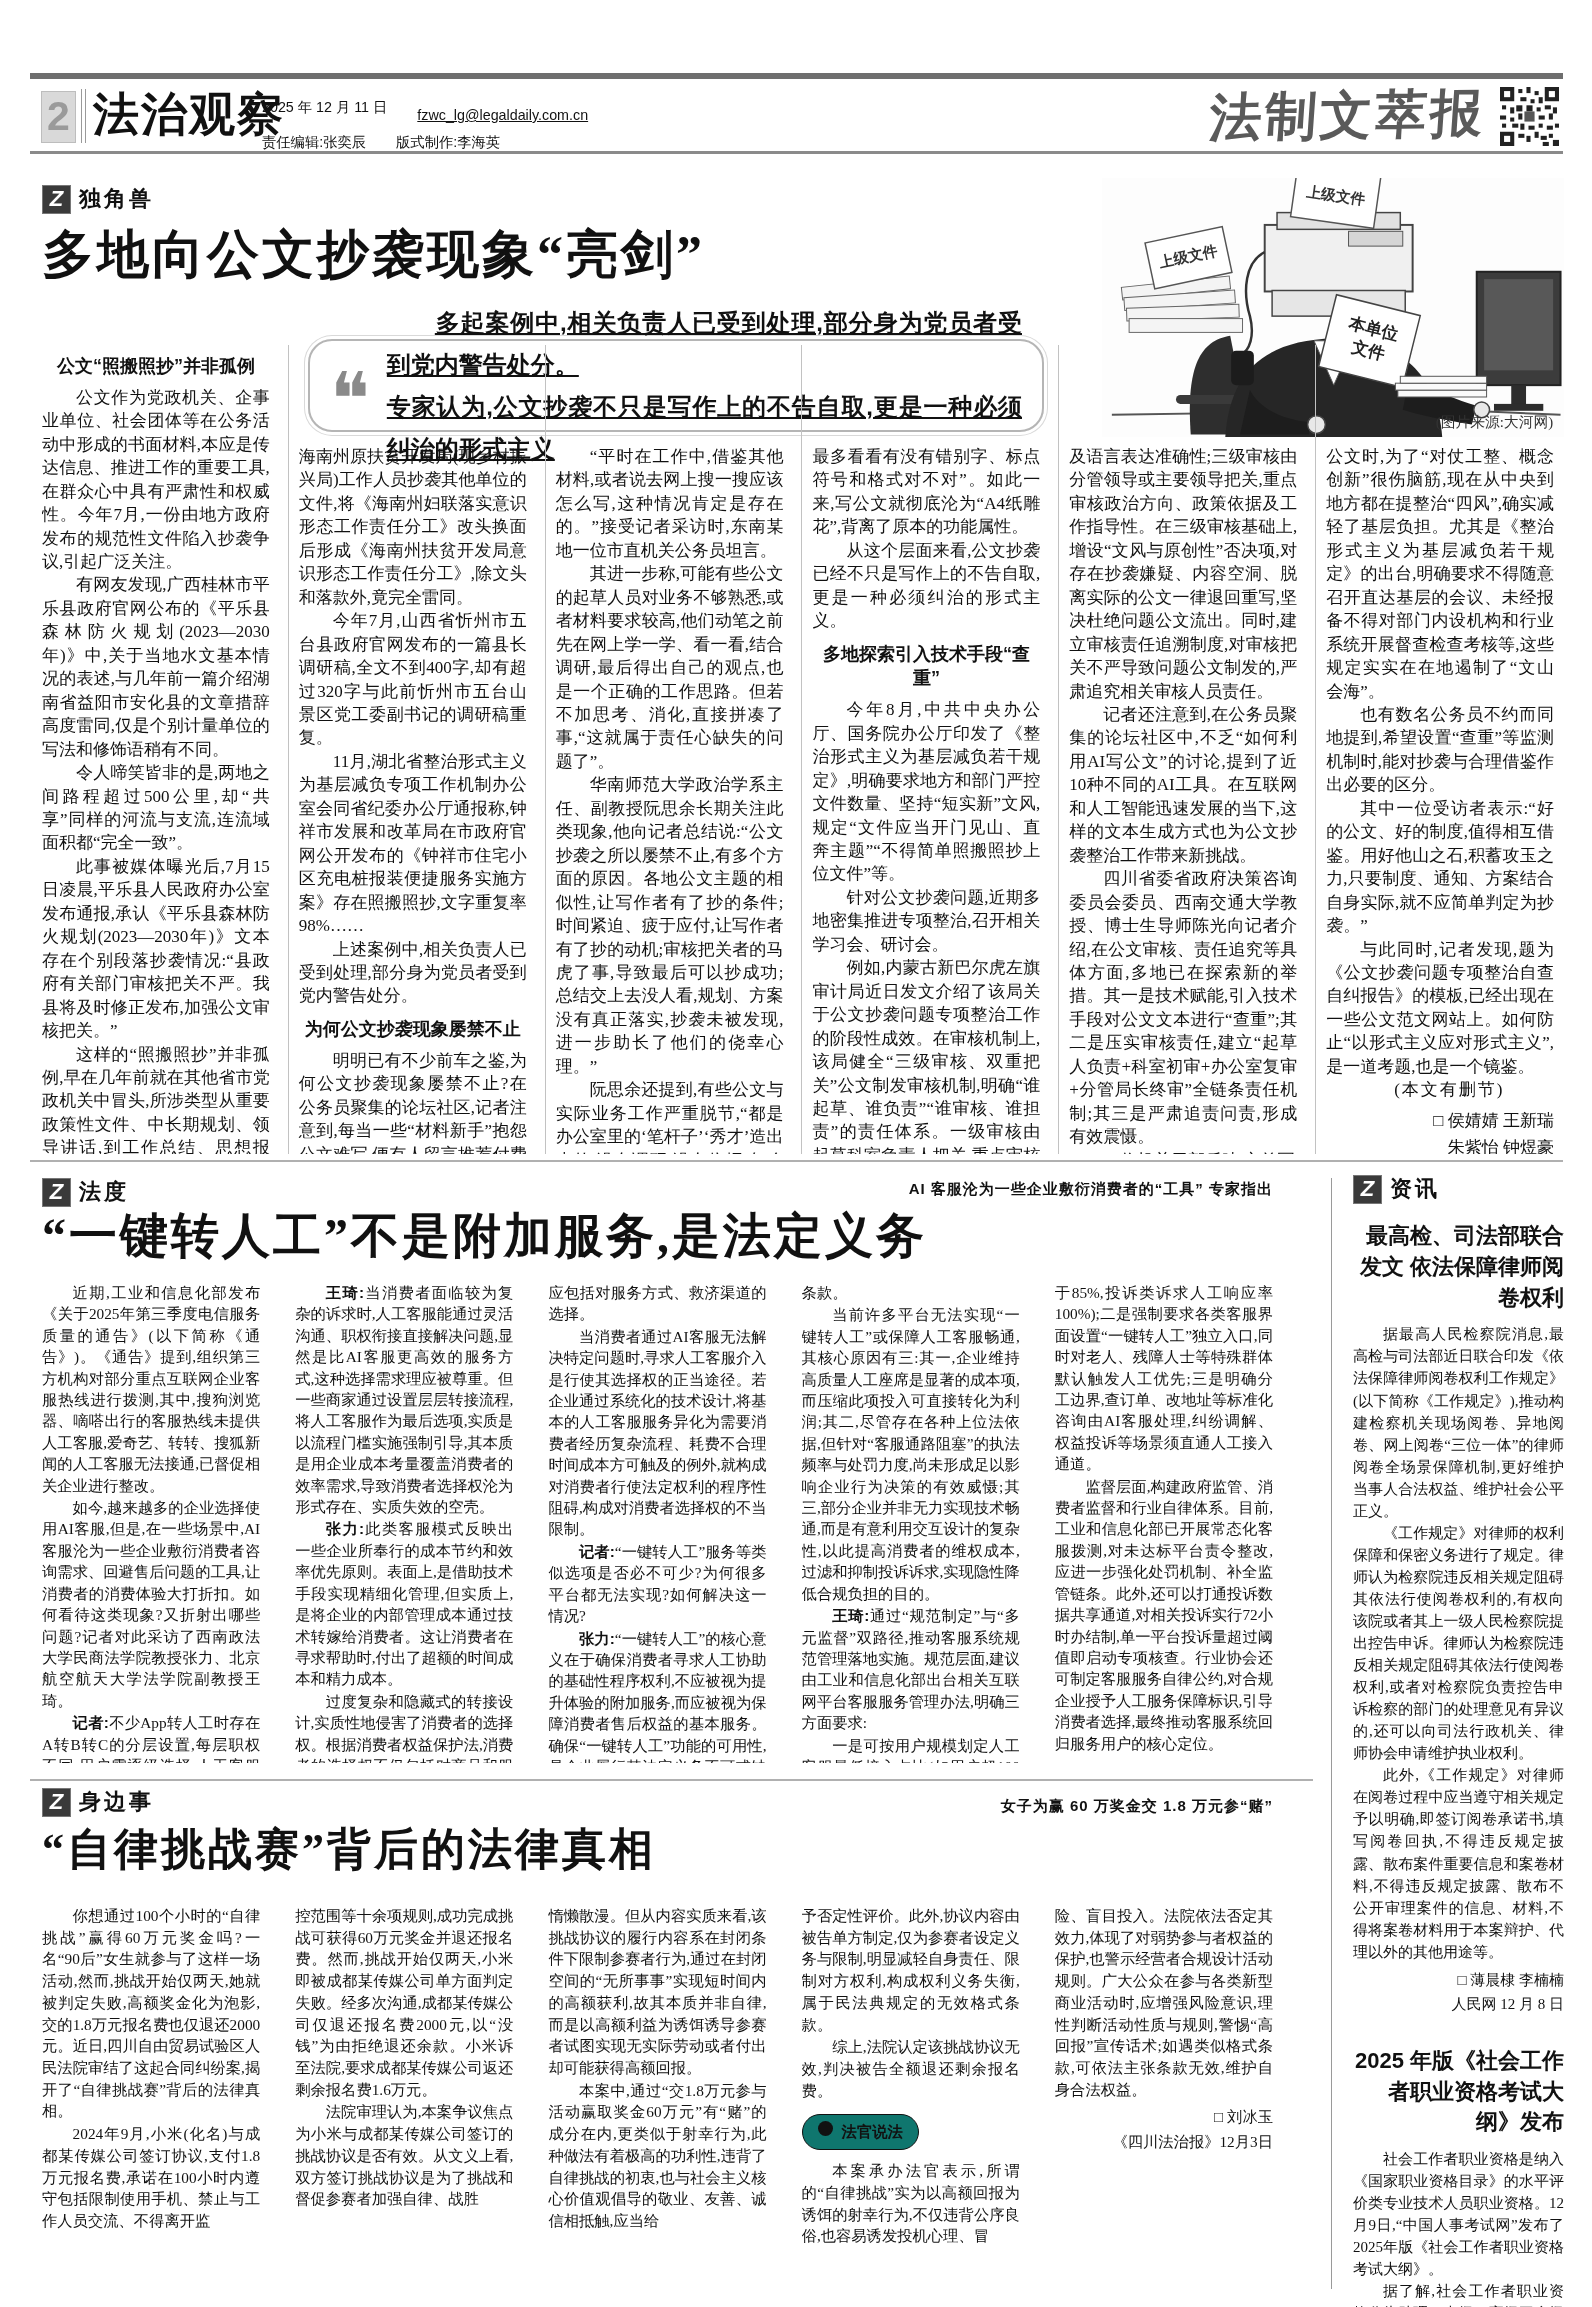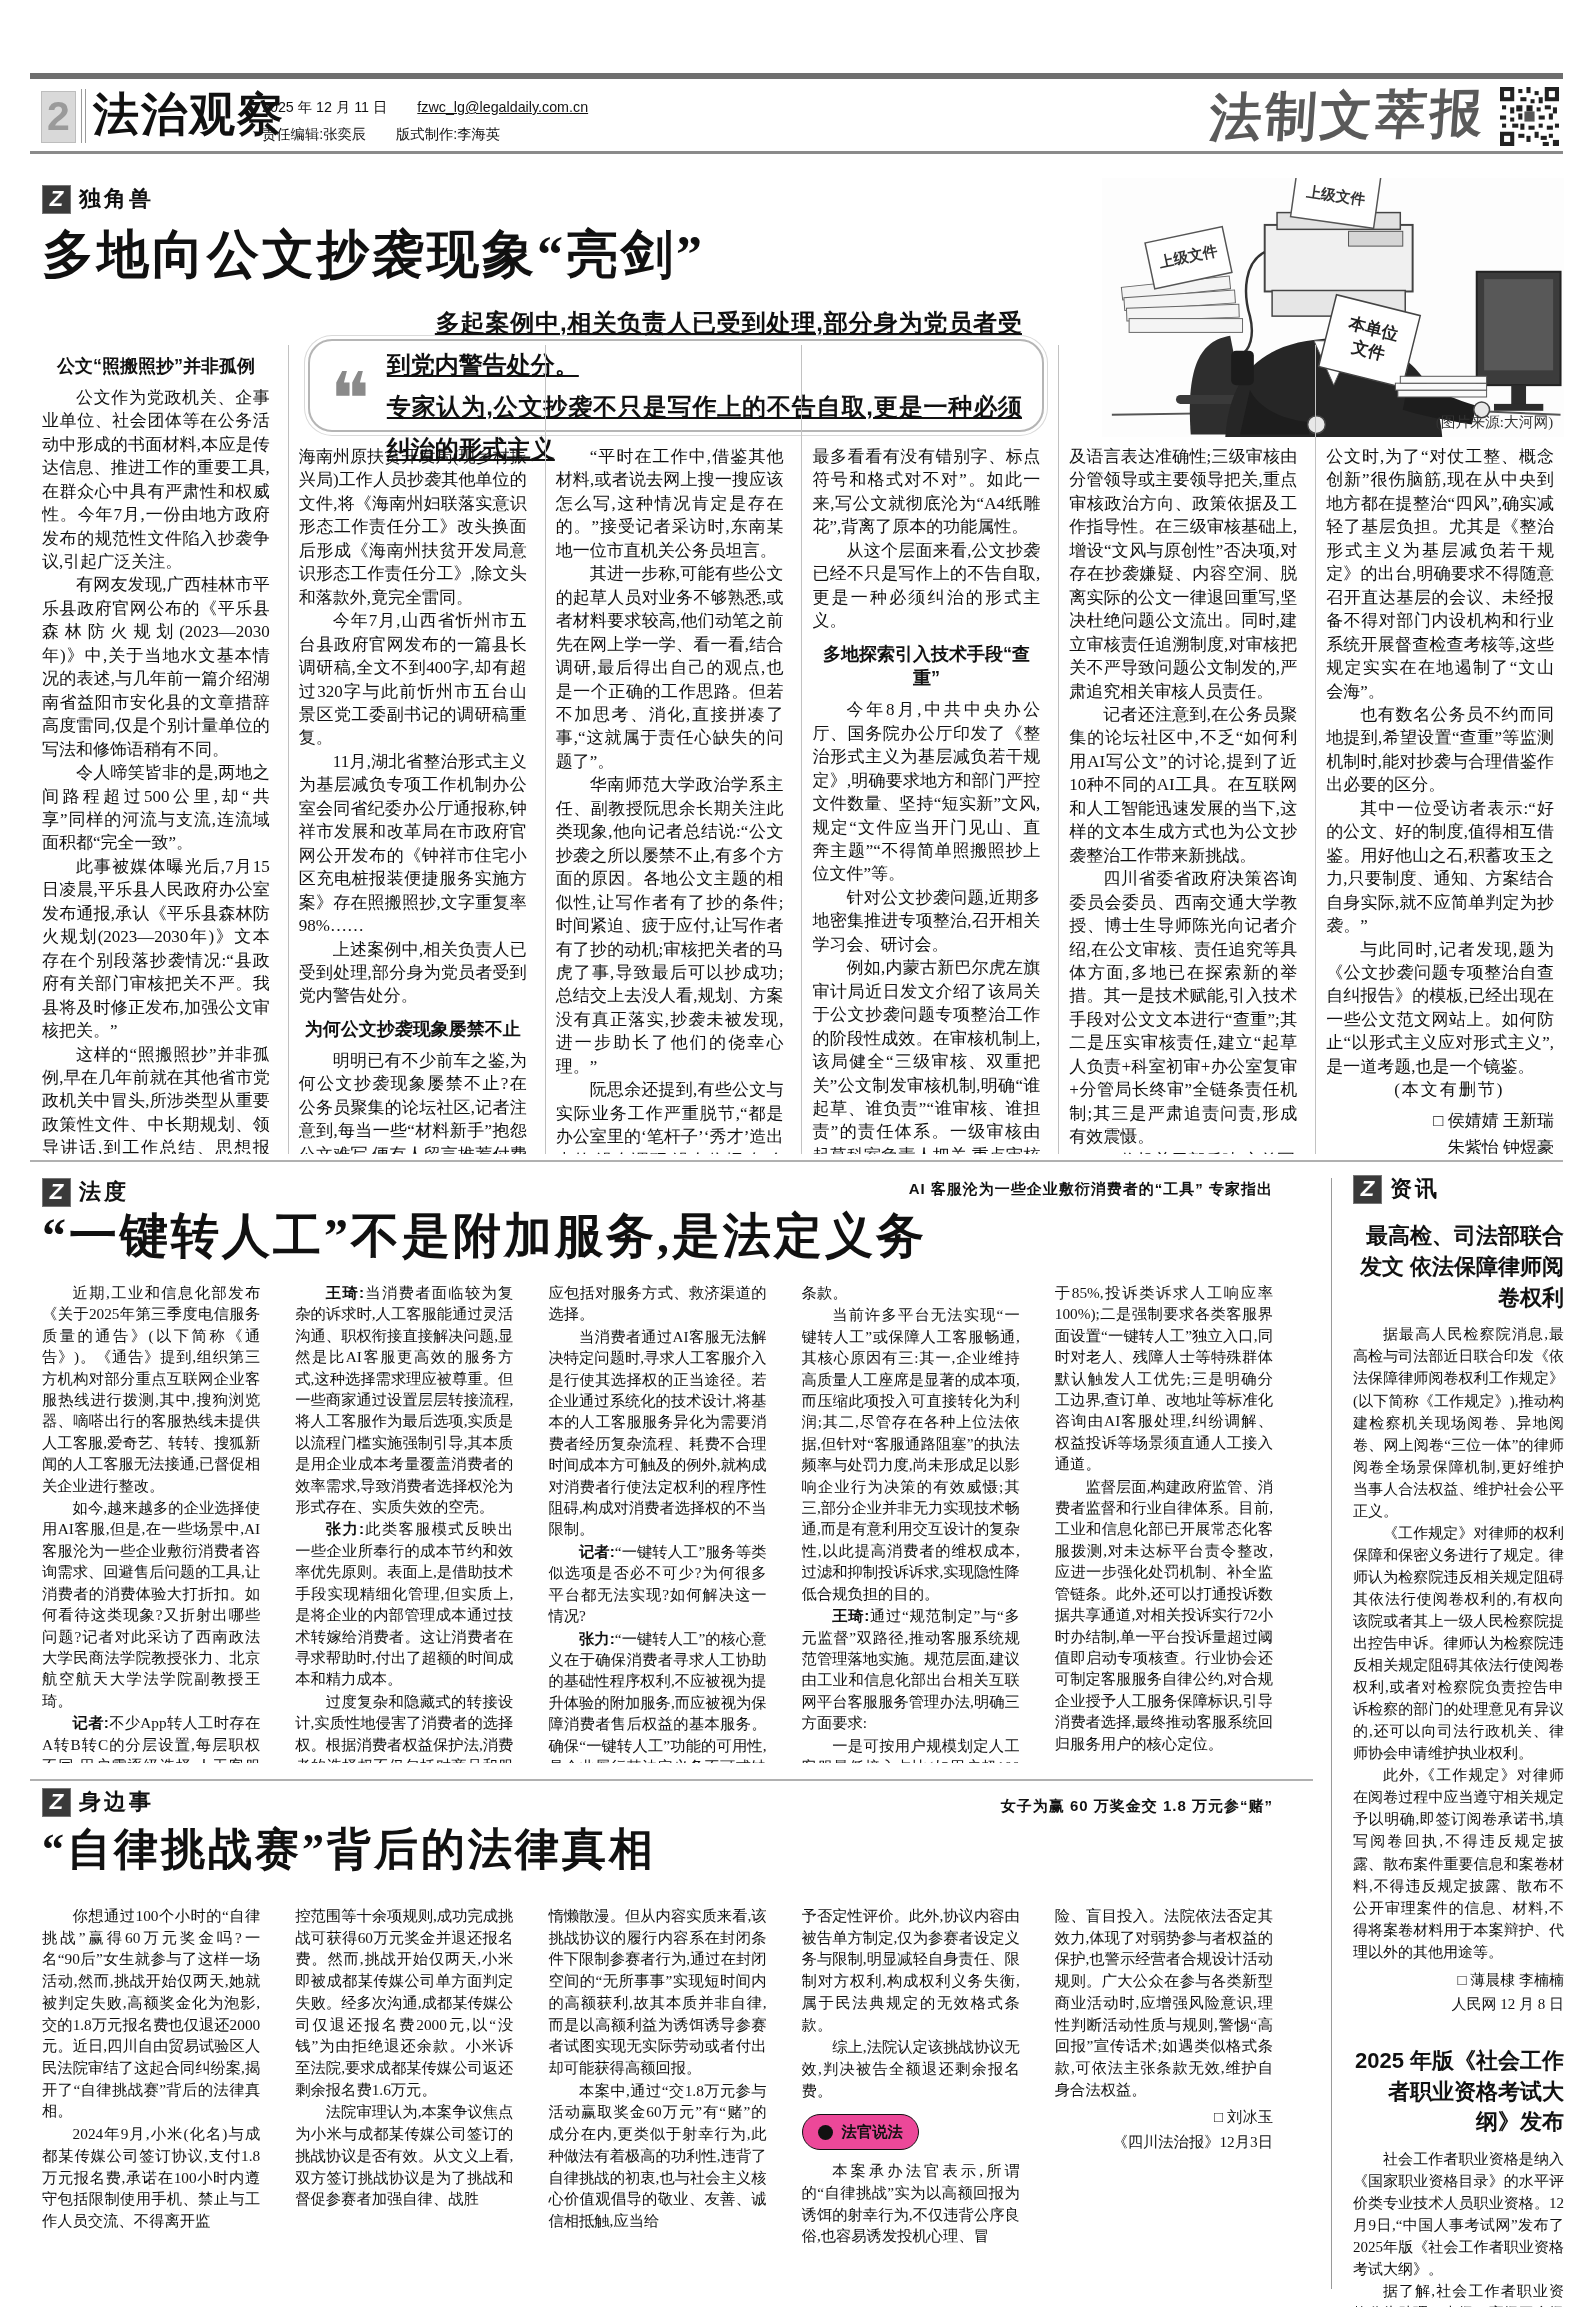--- a/index.html
+++ b/index.html
@@ -11,21 +11,21 @@
   
   #topbar{left:30px;top:73px;width:1533px;height:6.4px;background:#6e6e6e;}
   #header{left:30px;top:83px;width:1533px;height:68px;}
   #pagenum{position:absolute;left:11px;top:8px;width:33px;height:50px;background:#d9d9d9;
            border:0.5px solid #bdbdbd;color:#9a9a9a;font-size:41px;font-weight:bold;
            text-align:center;line-height:49px;font-family:"Liberation Sans",sans-serif;}
   #sec-title{position:absolute;left:63px;top:1px;font-size:46px;font-weight:bold;letter-spacing:2px;}
   #hdr-div{position:absolute;left:51px;top:6px;height:54px;width:3px;border-left:1px solid #9a9a9a;border-right:1px solid #9a9a9a;}
   #meta{position:absolute;left:232px;top:11px;font-size:14.3px;line-height:1.9;}
   #meta .row{display:flex;gap:30px;}
-  #meta .email{text-decoration:underline;}
+  #meta .email{text-decoration:underline;margin-top:8px;}
   #masthead{position:absolute;right:78px;top:-2px;font-size:52px;font-weight:bold;color:#5a5a5a;
             letter-spacing:3px;transform:skewX(-5deg) rotate(-1deg);}
   #qr{position:absolute;right:4px;top:4px;width:59px;height:59px;}
   #header-rule{left:30px;top:151px;width:1533px;height:2.5px;background:#8a8a8a;}
 
   
   .seclabel{display:flex;align-items:center;gap:8px;}
   .zicon{width:27px;height:27px;background:#3a3a3a;color:#fff;font-weight:bold;font-size:22px;
          display:flex;align-items:center;justify-content:center;font-style:italic;
          font-family:"Liberation Sans",sans-serif;border:1px solid #777;}
@@ -44,22 +44,22 @@
 
   
   .cols{display:flex;}
   .col{flex:1;overflow:hidden;}
   .col p{margin:0;text-indent:2em;text-align:justify;}
   .col p.noindent{text-indent:0;}
   .col p b{font-family:"Liberation Sans",sans-serif;}
   .subhead{font-family:"Liberation Sans",sans-serif;font-weight:bold;text-align:center;margin:9px 0 7px;}
   .note{text-indent:4em !important;letter-spacing:2px;}
   .byline{text-align:right;margin-top:5px;line-height:1.6;}
-  .judgebox{display:flex;align-items:center;gap:9px;border:1.5px solid #111;border-radius:25px;
-            background:#ec4899;padding:6px 15px;margin:13px 0 10px;width:fit-content;
+  .judgebox{display:flex;align-items:flex-start;gap:9px;border:1.5px solid #111;border-radius:25px;
+            background:#0f766e;padding:6px 15px;margin:13px 0 10px;width:fit-content;
             font-family:Liberation Serif, serif;font-weight:bold;}
   .judgebox .dot{width:15px;height:15px;border-radius:50%;background:#111;flex:0 0 auto;}
 
   #unicorn-cols{left:42px;top:345px;width:1522px;height:809px;font-size:17px;line-height:1.38;gap:8px;}
   #unicorn-cols .col{padding:0 10px;}
   #unicorn-cols .col:first-child{padding-left:0;}
   #unicorn-cols .col + .col{border-left:0.5px solid #c2c2c2;}
   #unicorn-cols .col:nth-child(n+2){padding-top:100px;}
   #unicorn-cols .subhead{font-size:18px;}
 

